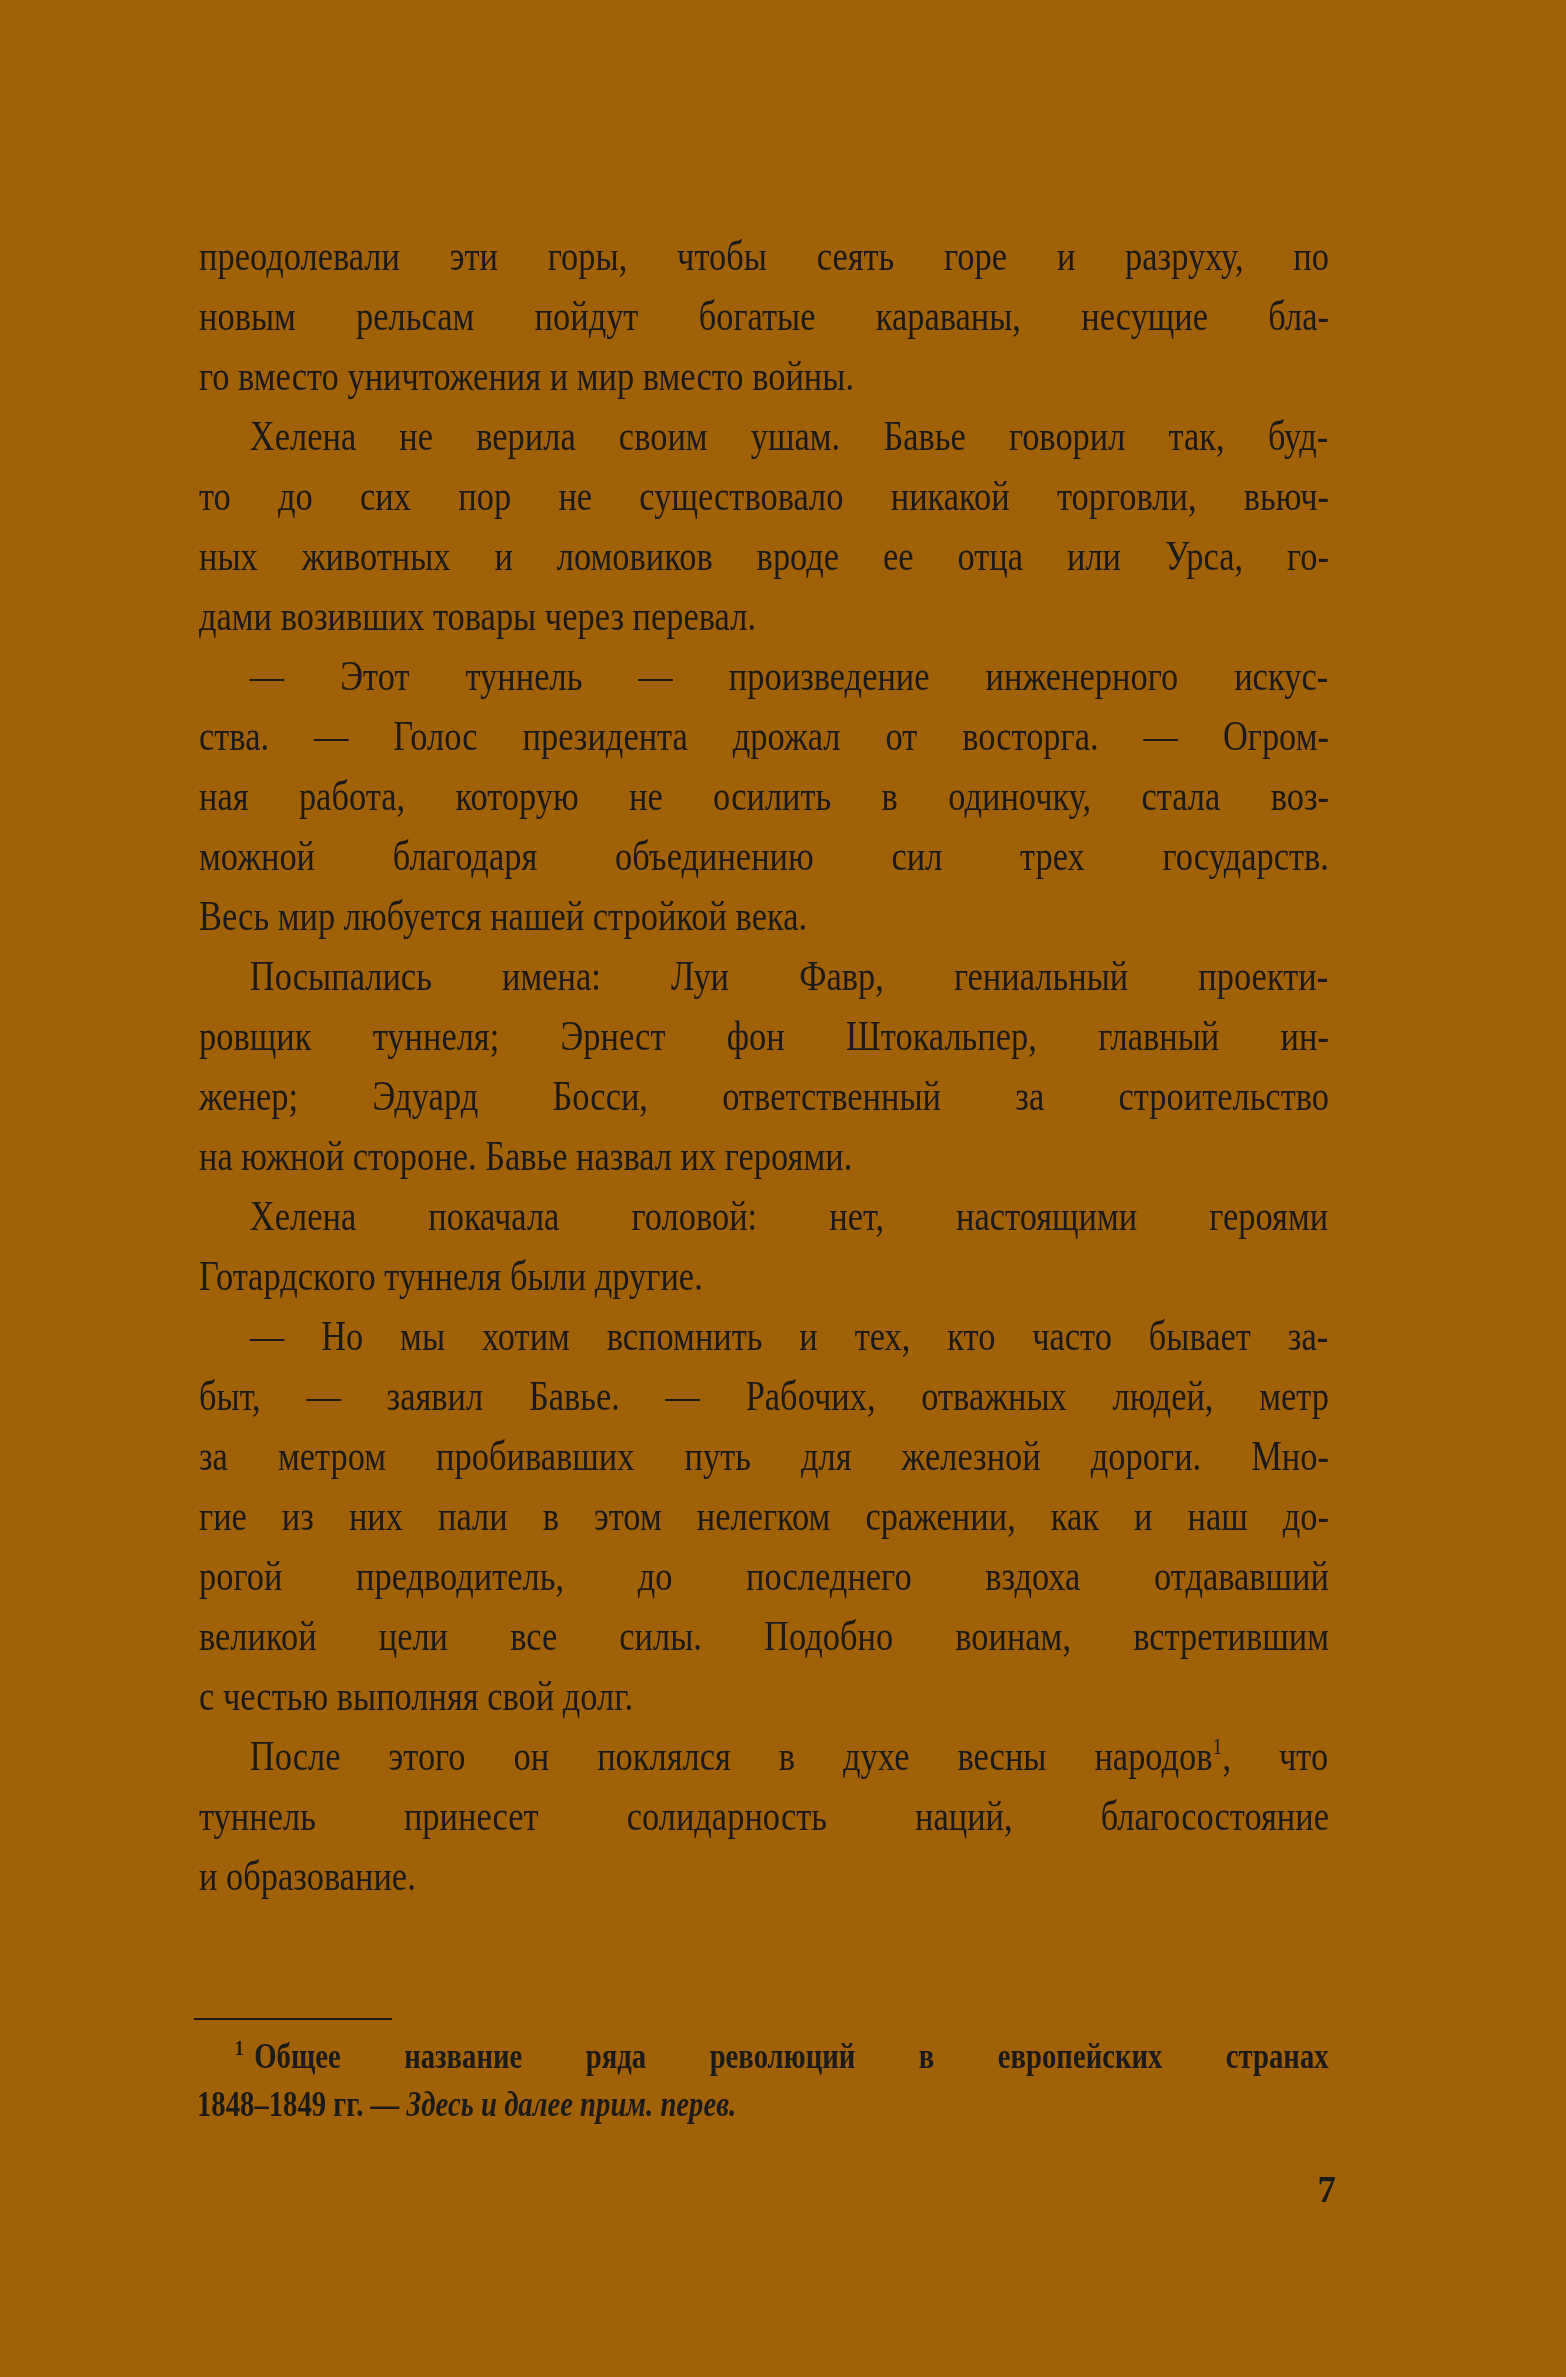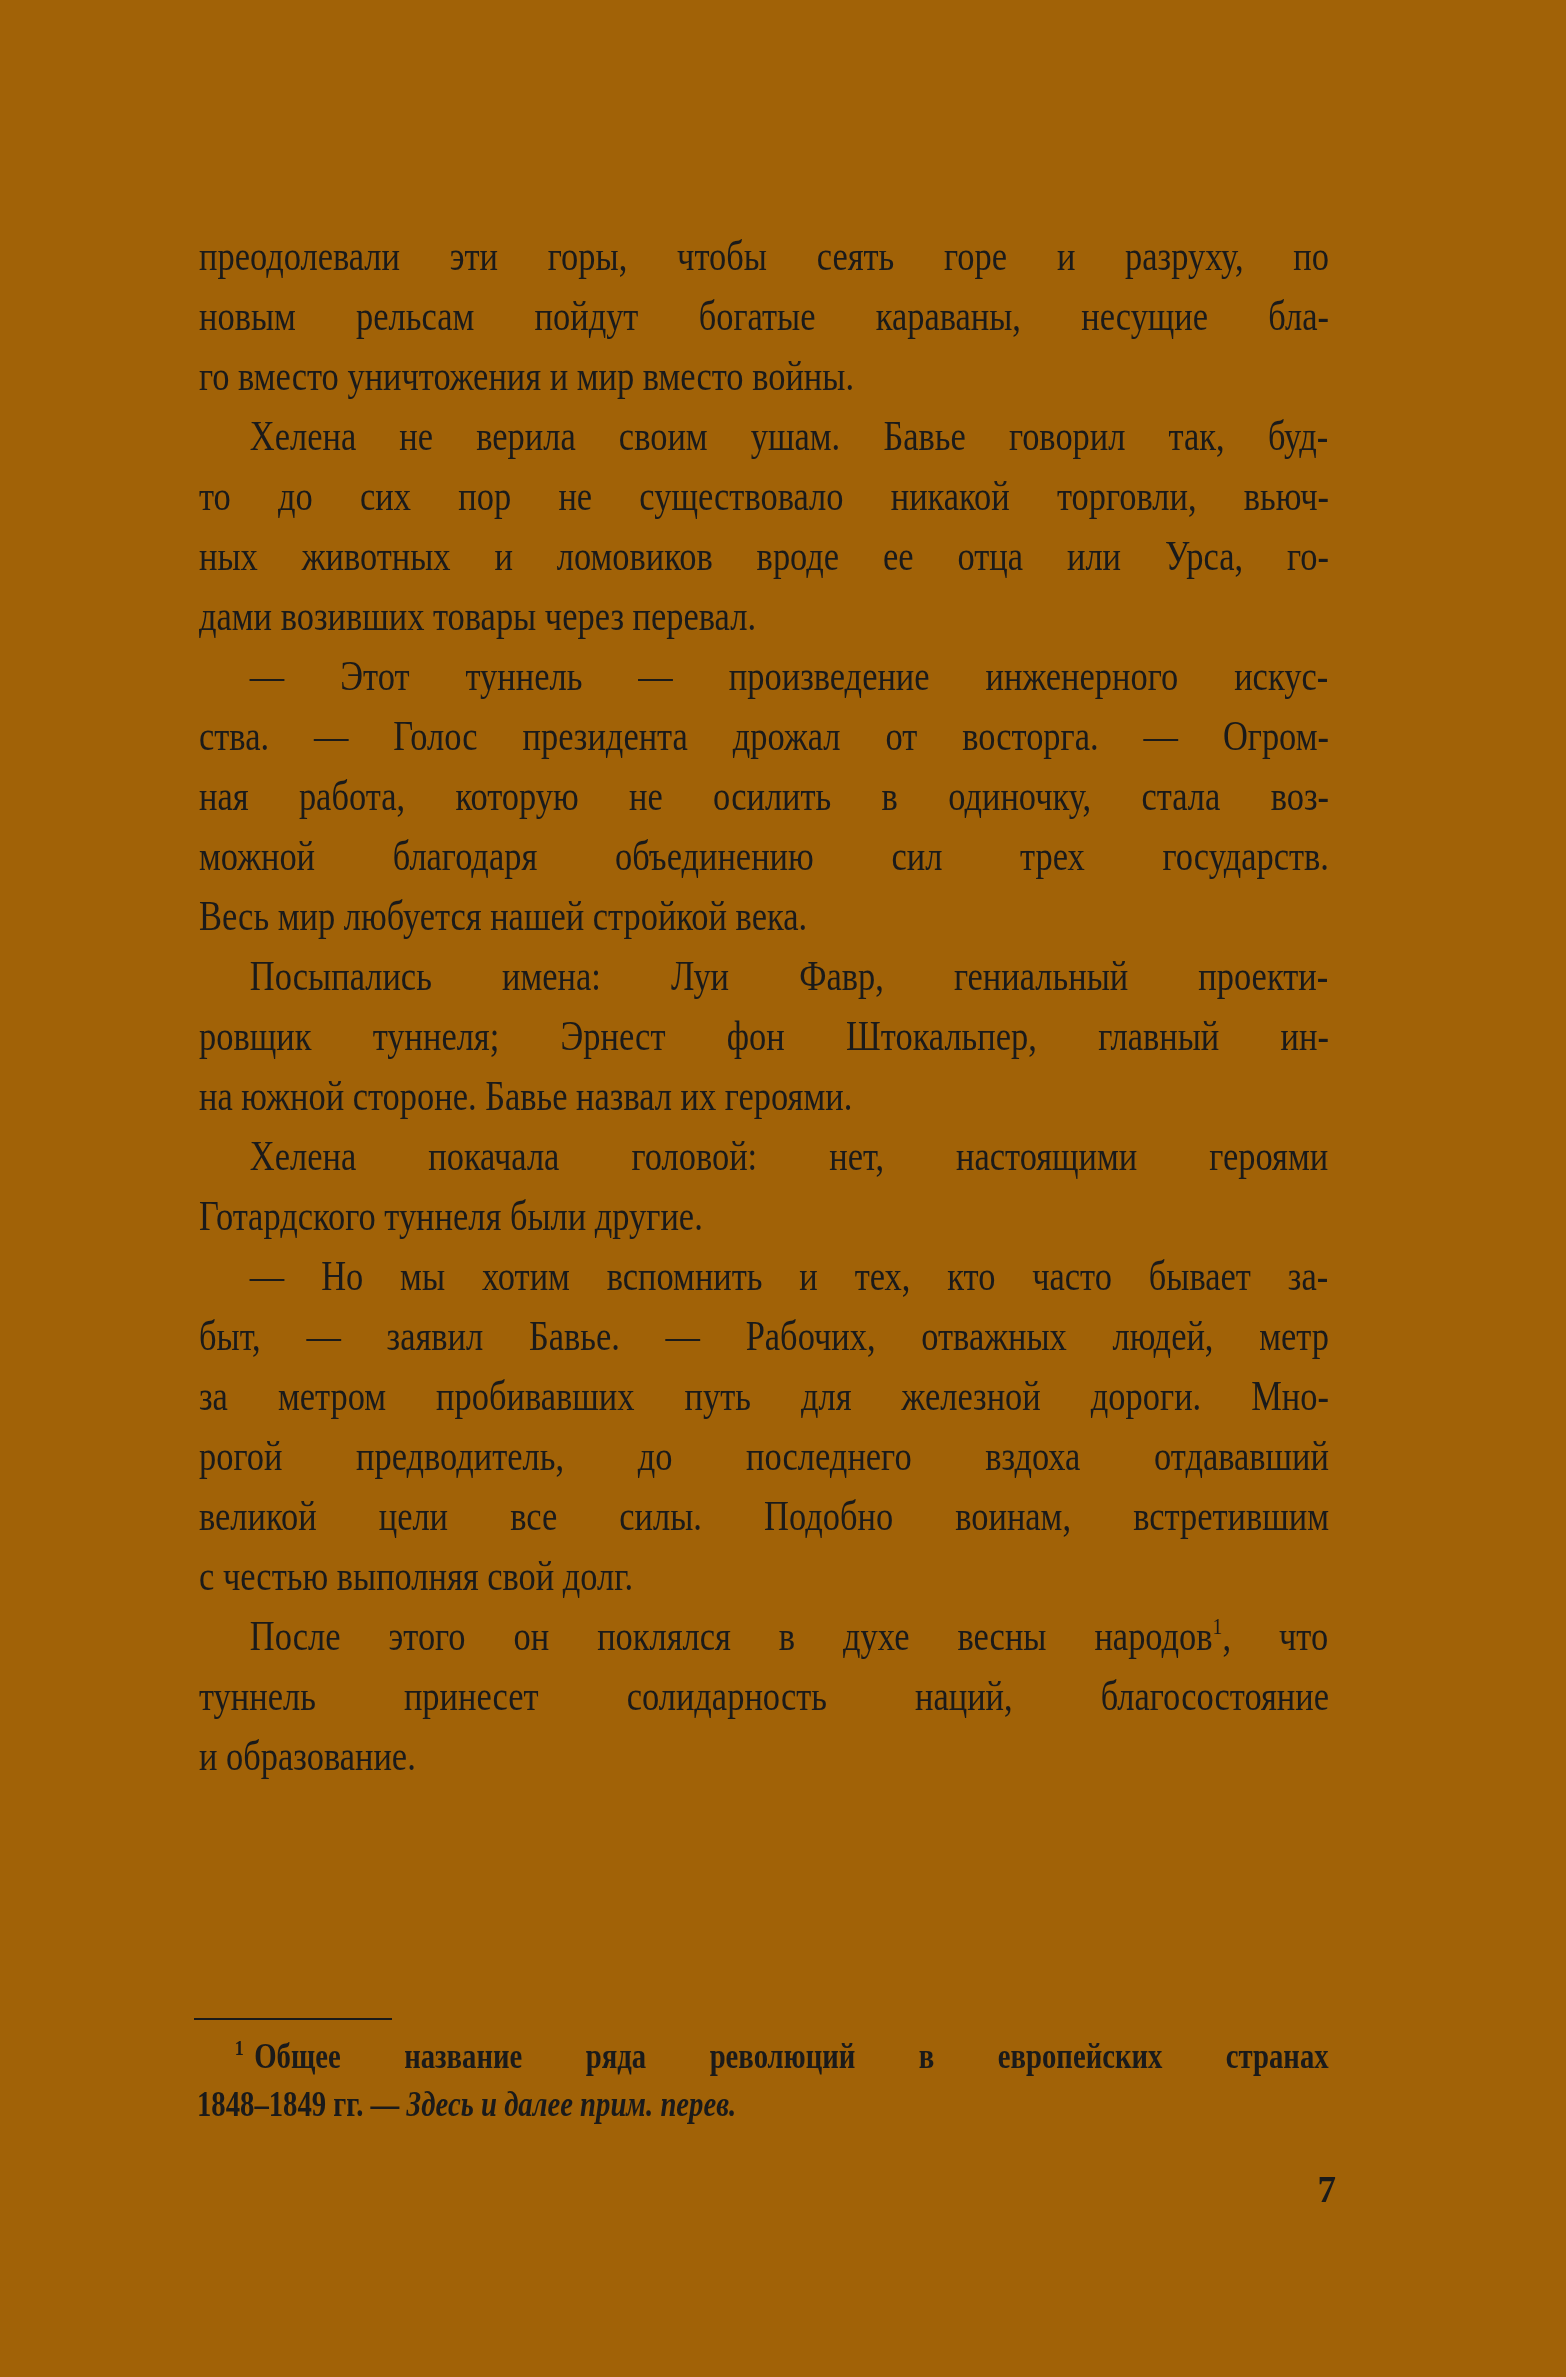--- a/index.html
+++ b/index.html
@@ -79,20 +79,23 @@
           <div class="line-inner"><span>Весь мир любуется нашей стройкой века.</span></div>
         </div>
       </div>
       <div>
         <div class="line indent">
           <div class="line-inner"><span>Посыпались имена: Луи Фавр, гениальный проекти-</span></div>
         </div>
         <div class="line">
           <div class="line-inner"><span>ровщик туннеля; Эрнест фон Штокальпер, главный ин-</span></div>
         </div>
+        <div class="line">
+          <div class="line-inner"><span>женер; Эдуард Босси, ответственный за строительство</span></div>
+        </div>
         <div class="line last">
           <div class="line-inner"><span>на южной стороне. Бавье назвал их героями.</span></div>
         </div>
       </div>
       <div>
         <div class="line indent">
           <div class="line-inner"><span>Хелена покачала головой: нет, настоящими героями</span></div>
         </div>
         <div class="line last">
           <div class="line-inner"><span>Готардского туннеля были другие.</span></div>
@@ -100,20 +103,23 @@
       </div>
       <div>
         <div class="line indent">
           <div class="line-inner"><span>—  Но мы хотим вспомнить и тех, кто часто бывает за-</span></div>
         </div>
         <div class="line">
           <div class="line-inner"><span>быт, — заявил Бавье. — Рабочих, отважных людей, метр</span></div>
         </div>
         <div class="line">
           <div class="line-inner"><span>за метром пробивавших путь для железной дороги. Мно-</span></div>
+        </div>
+        <div class="line">
+          <div class="line-inner"><span>гие из них пали в этом нелегком сражении, как и наш до-</span></div>
         </div>
         <div class="line">
           <div class="line-inner"><span>рогой предводитель, до последнего вздоха отдававший</span></div>
         </div>
         <div class="line">
           <div class="line-inner"><span>великой цели все силы. Подобно воинам, встретившим</span></div>
         </div>
         <div class="line last">
           <div class="line-inner"><span>с честью выполняя свой долг.</span></div>
         </div>

